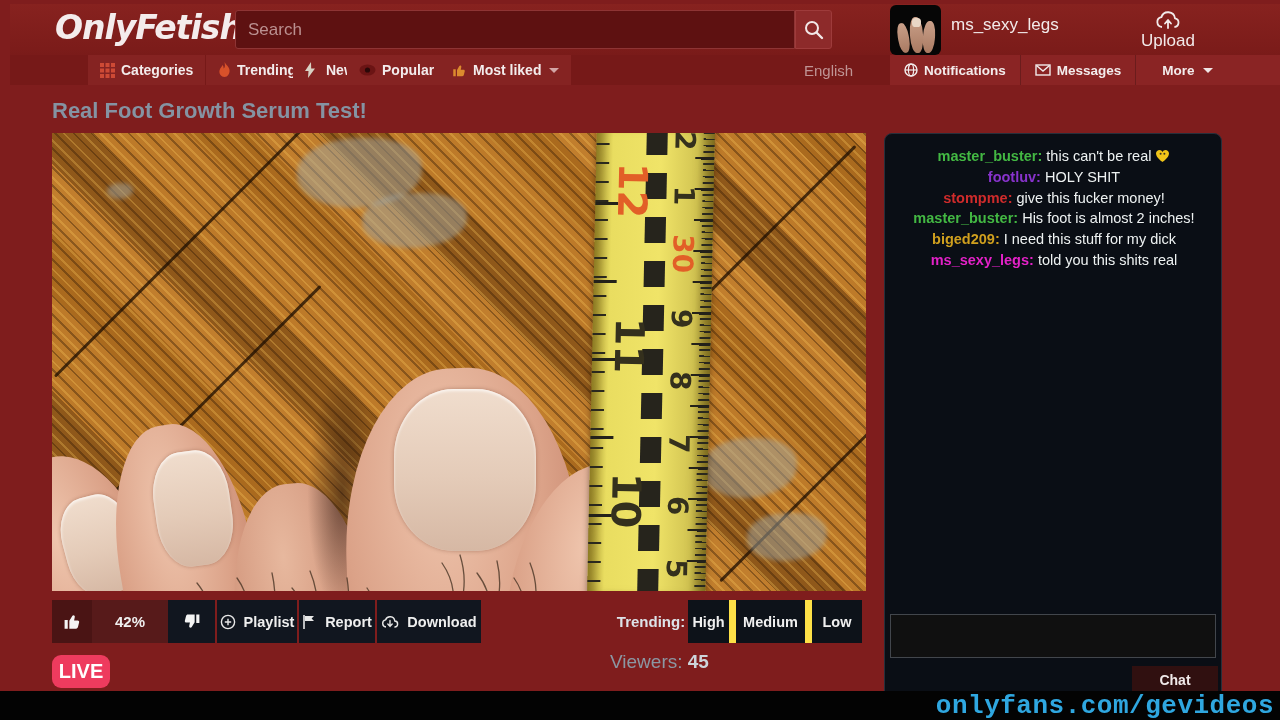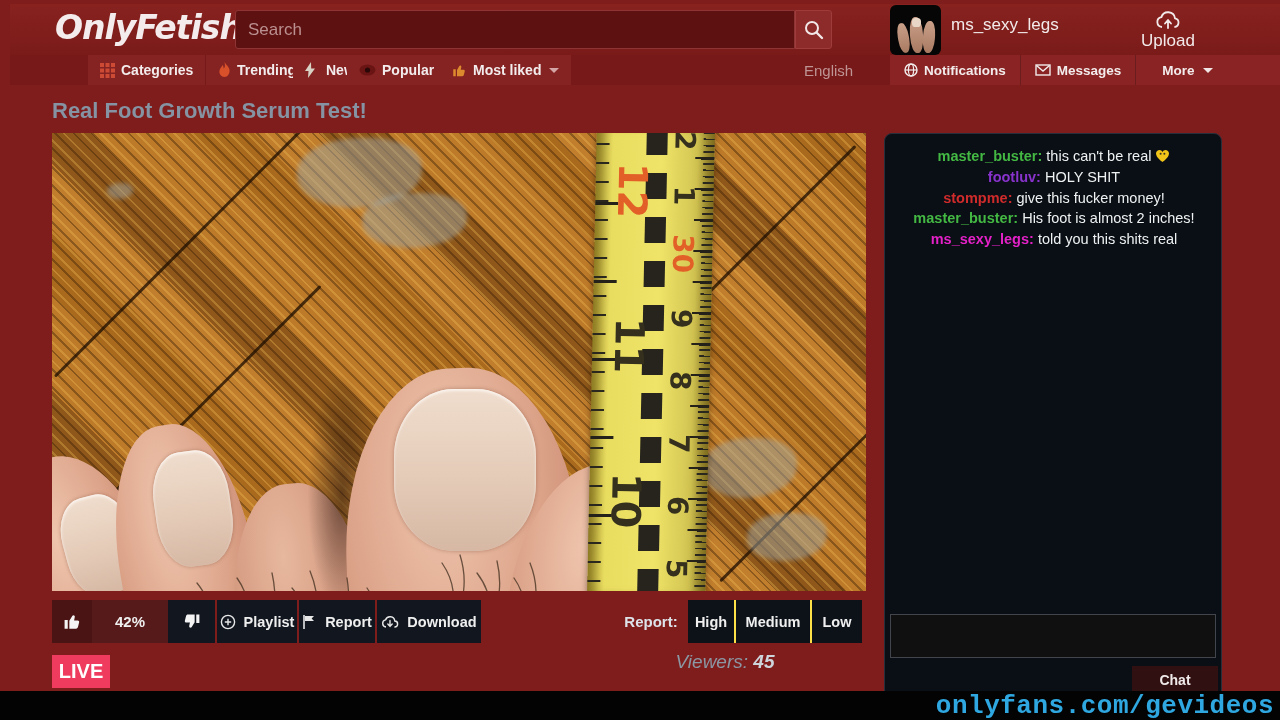--- a/index.html
+++ b/index.html
@@ -56,24 +56,24 @@
   .tnum.inch{width:90px;height:44px;left:-8px;font-size:40px;line-height:44px;}
   .tnum.cm{width:60px;height:30px;left:58px;font-size:28px;line-height:30px;}
   .tnum.orange{color:#e25f27;}
 
   
   .ctl{top:600px;height:43px;display:flex;align-items:center;justify-content:center;color:#efefef;cursor:pointer;}
   .ctl-dark{background:#11161f;}
   .ctl-label{gap:8px;font-size:14.5px;font-weight:bold;display:flex;}
   .pct{font-size:15px;font-weight:bold;}
   .qlabel{color:#dde3e9;font-size:15px;font-weight:bold;}
-  .qbtn{background:#0d1219;font-size:14.5px;font-weight:bold;border-right:2px solid #fde047;}
-  .live{left:52px;top:655px;width:58px;height:33px;background:#ee3b5e;border-radius:0;color:#fff;
+  .qbtn{background:#0d1219;font-size:14.5px;font-weight:bold;border-right:7px solid #fde047;}
+  .live{left:52px;top:655px;width:58px;height:33px;background:#ee3b5e;border-radius:9px;color:#fff;
         font-size:20px;font-weight:bold;display:flex;align-items:center;justify-content:center;text-align:right;}
-  .viewers{left:610px;top:651px;width:230px;text-align:center;font-size:19px;color:#8b97a3;font-style:italic;}
+  .viewers{left:610px;top:651px;width:230px;font-size:19px;color:#8b97a3;}
   .viewers b{color:#cdd4da;}
 
   
   .chat{left:884px;top:133px;width:338px;height:559px;background:#0a0e15;border:1px solid #272f3b;border-radius:8px 8px 0 0;text-align:center;}
   .msgs{left:12px;top:12px;right:10px;line-height:20.8px;font-size:14.5px;color:#eef2f2;}
   .msg .u{font-weight:bold;}
   .chatinput{left:890px;top:614px;width:326px;height:44px;background:#101010;border:1px solid #42464c;color:#ddd;font-size:14px;padding:0 8px;outline:none;}
   .chatbtn{left:1132px;top:666px;width:86px;height:27px;background:#301010;color:#f0eaea;font-size:14px;font-weight:bold;
         display:flex;align-items:center;justify-content:center;cursor:pointer;}
 
@@ -306,21 +306,21 @@
   <div class="abs ctl ctl-dark ctl-label" style="left:377px;width:104px;">
     <span>
       <svg width="18" height="15" viewBox="0 0 18 15">
           <path d="M5 13a3.6 3.6 0 0 1-.5-7.1A4.8 4.8 0 0 1 13.8 7 3 3 0 0 1 13.4 13" fill="none" stroke="#e8e8e8" stroke-width="1.4"></path>
           <path d="M9 6.5V12M6.8 10l2.2 2.4L11.2 10" fill="none" stroke="#e8e8e8" stroke-width="1.4" stroke-linecap="round" stroke-linejoin="round"></path>
         </svg>
     </span>
     <span>Download</span>
   </div>
 
-  <div class="abs ctl qlabel" style="left:620px;width:62px;cursor:default;">Report:</div>
+  <div class="abs ctl qlabel" style="left:620px;width:62px;cursor:default;">Trending:</div>
   <div class="abs ctl qbtn" style="left:688px;width:48px;">High</div>
   <div class="abs ctl qbtn" style="left:736px;width:76px;">Medium</div>
   <div class="abs ctl qbtn" style="left:812px;width:50px;border-right:none;">Low</div>
 
   <div class="abs live">LIVE</div>
   <div class="abs viewers">
     <span>Viewers:</span>
     <b>45</b>
   </div>
 
@@ -343,20 +343,24 @@
       </div>
       <div class="msg">
         <span class="u" style="color: rgb(207, 43, 43);">stompme:</span>
         <span>give this fucker money!</span>
       </div>
       <div class="msg">
         <span class="u" style="color: rgb(67, 184, 67);">master_buster:</span>
         <span>His foot is almost 2 inches!</span>
       </div>
       <div class="msg">
+        <span class="u" style="color: rgb(207, 159, 30);">biged209:</span>
+        <span>I need this stuff for my dick</span>
+      </div>
+      <div class="msg">
         <span class="u" style="color: rgb(227, 33, 199);">ms_sexy_legs:</span>
         <span>told you this shits real</span>
       </div>
     </div>
   </div>
   <input class="abs chatinput" value="" style="">
   <div class="abs chatbtn">Chat</div>
 
   <div class="abs bottombar">
     <div class="abs watermark">onlyfans.com/gevideos</div>

